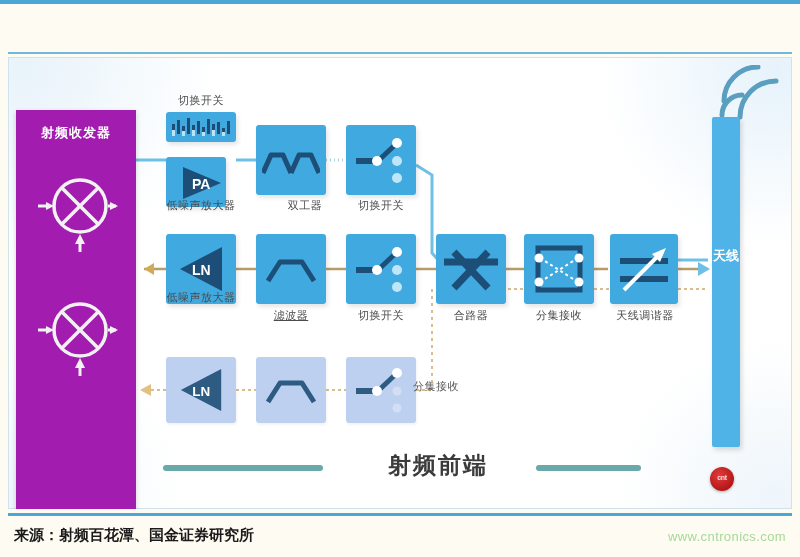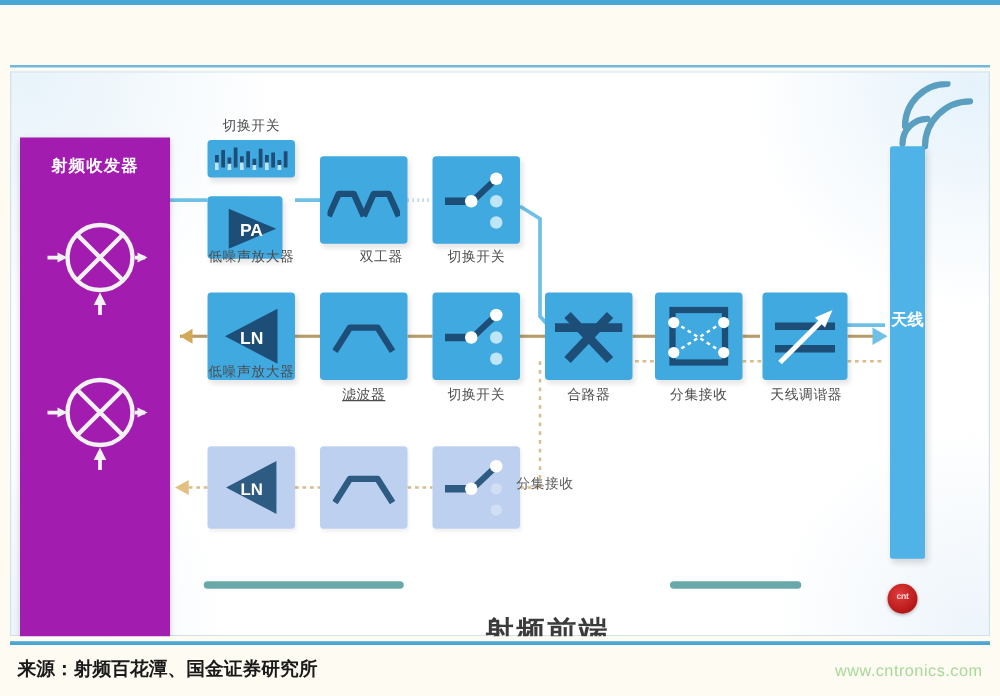--- a/index.html
+++ b/index.html
@@ -86,21 +86,21 @@
     line-height:17px;
   }
 
   
   .cap-wrap{position:absolute;left:0;top:388px;width:784px;height:40px;}
   .cap-rule{position:absolute;top:20px;height:6px;background:#4f9a9a;border-radius:3px;opacity:.85;}
   .cap-rule.l{left:155px;width:160px;}
   .cap-rule.r{left:528px;width:105px;}
   .cap-text{
     position:absolute;left:355px;top:5px;width:150px;text-align:center;
-    font-size:23px;font-weight:bold;color:#3b3b3b;letter-spacing:2px;margin-top:40px;
+    font-size:23px;font-weight:bold;color:#3b3b3b;letter-spacing:2px;
   }
 
   
   .logo-badge{
     position:absolute;left:702px;top:410px;width:24px;height:24px;border-radius:50%;
     background:radial-gradient(circle at 40% 35%,#e23b3b 0%,#b11515 75%,#8d0d0d 100%);
     box-shadow:0 1px 3px rgba(0,0,0,.3);
   }
   .logo-badge span{
     position:absolute;left:0;top:7px;width:24px;text-align:center;

